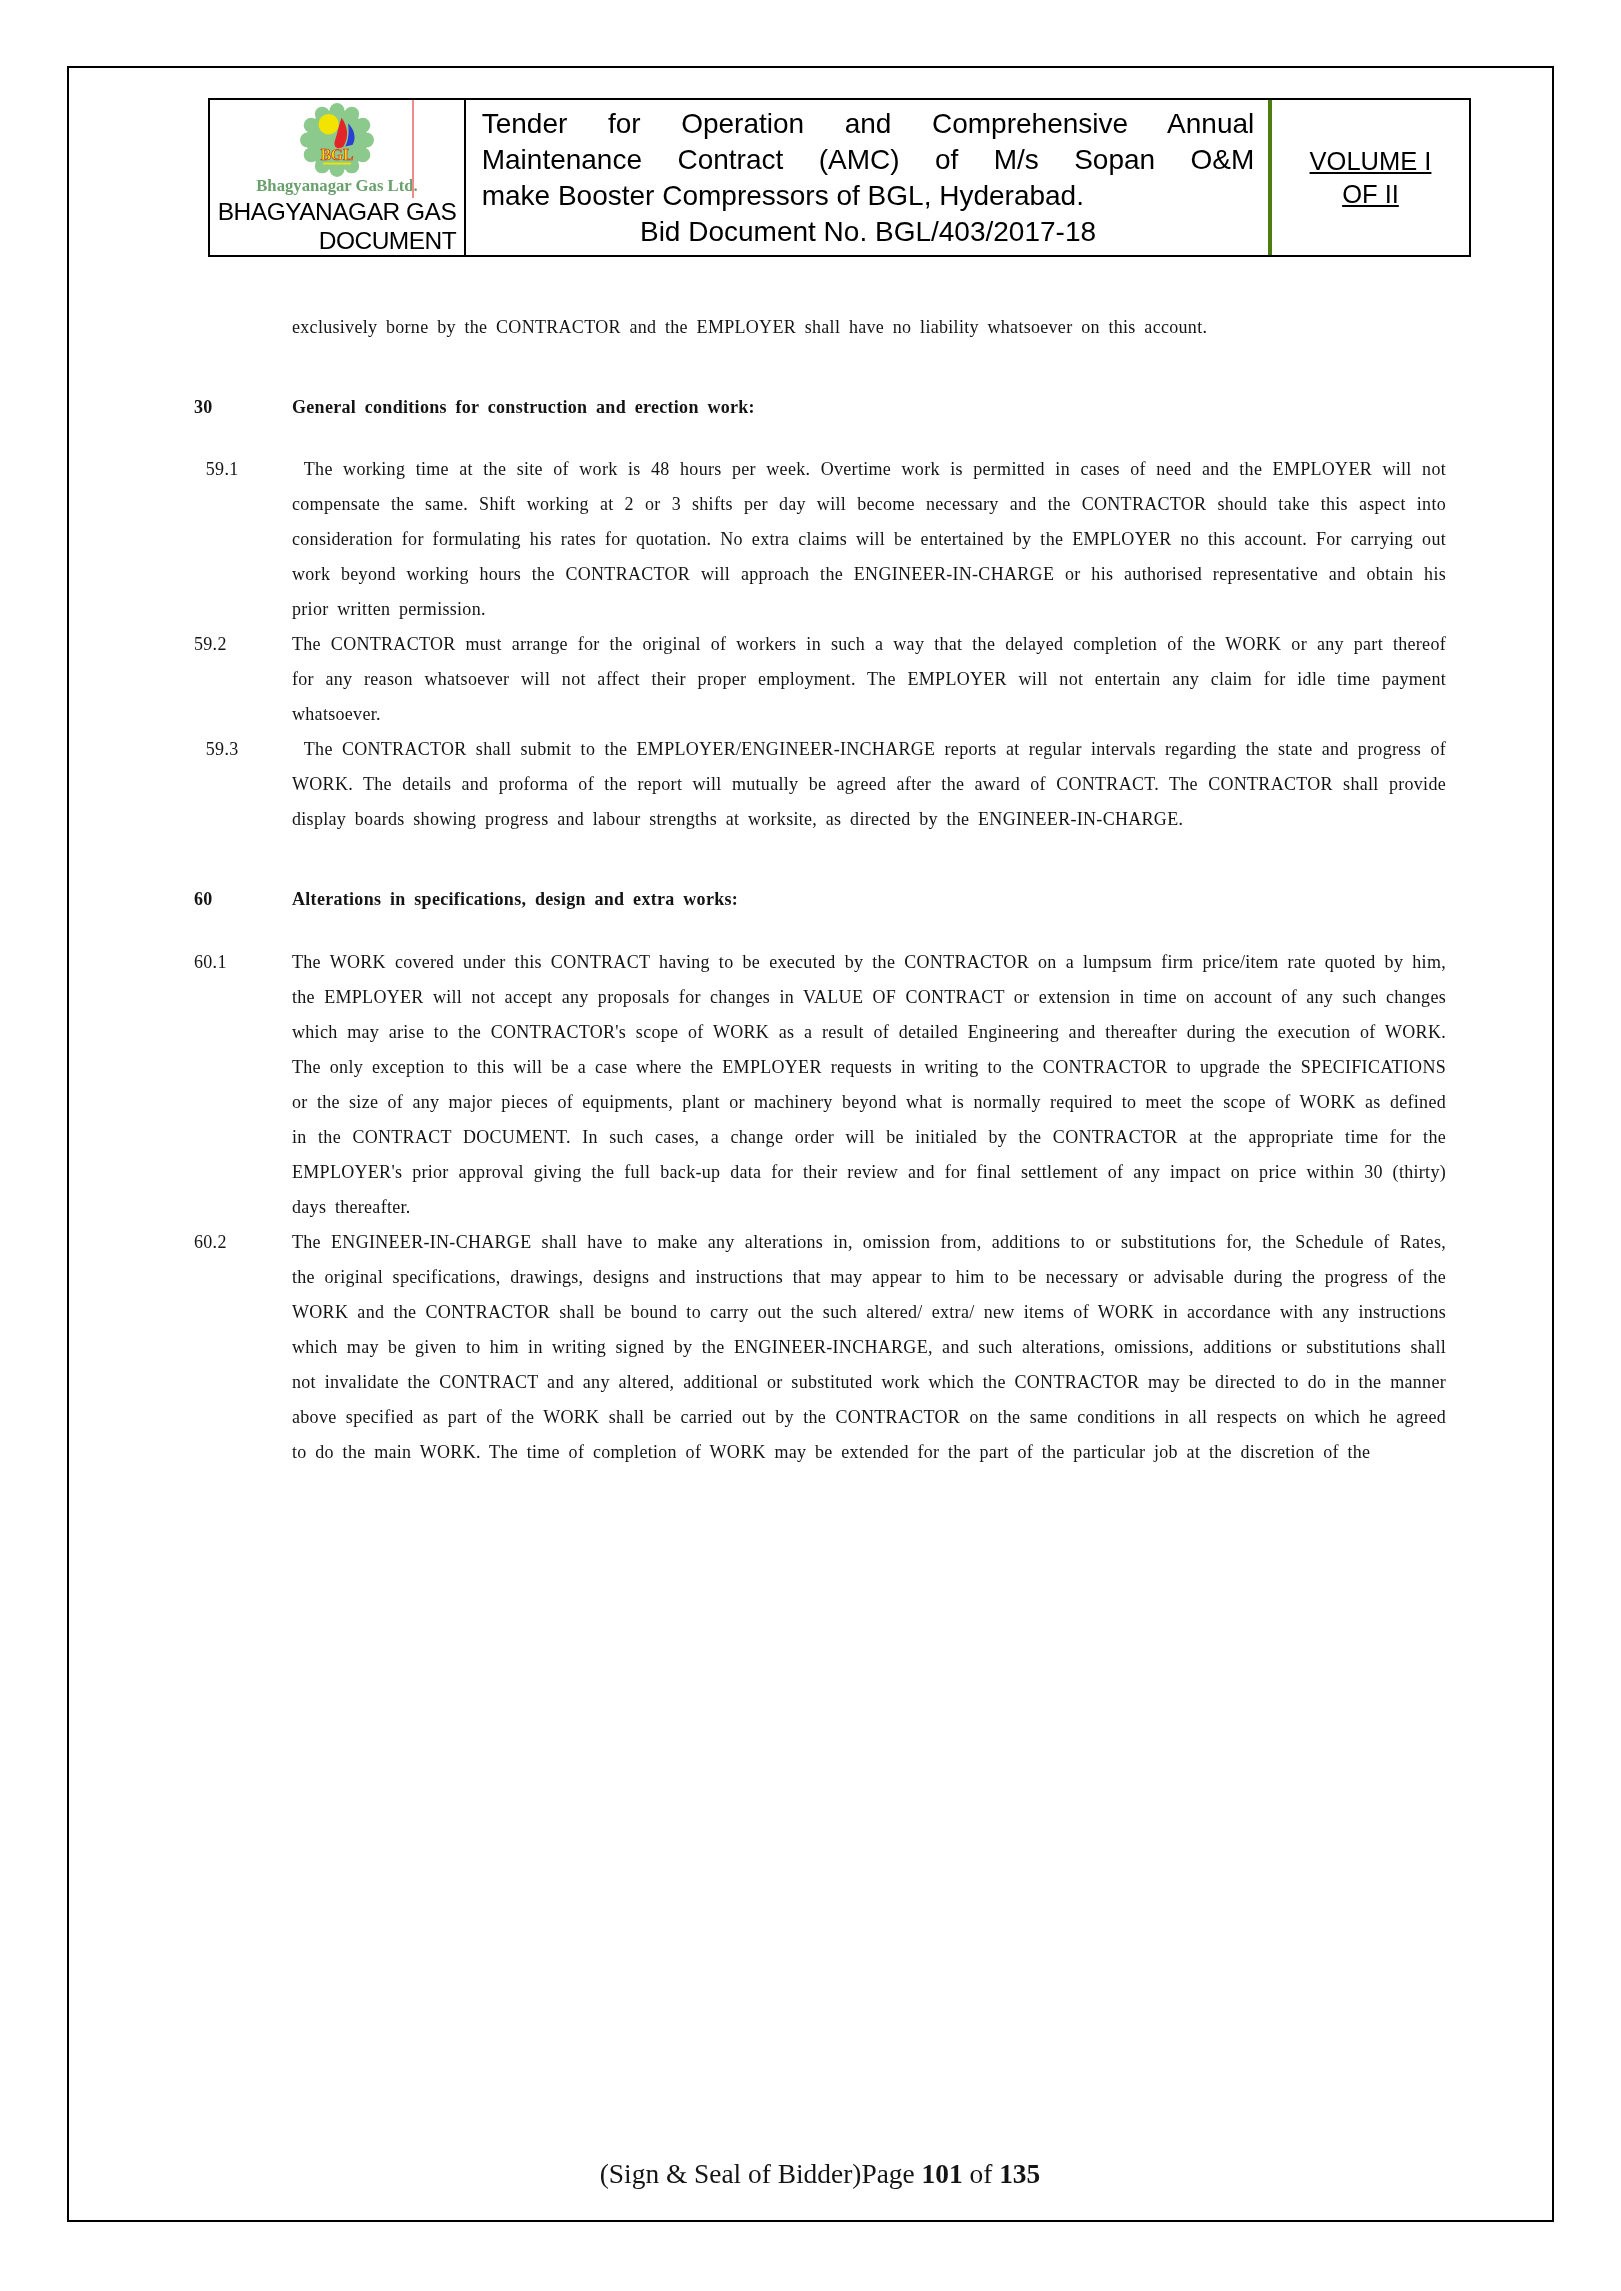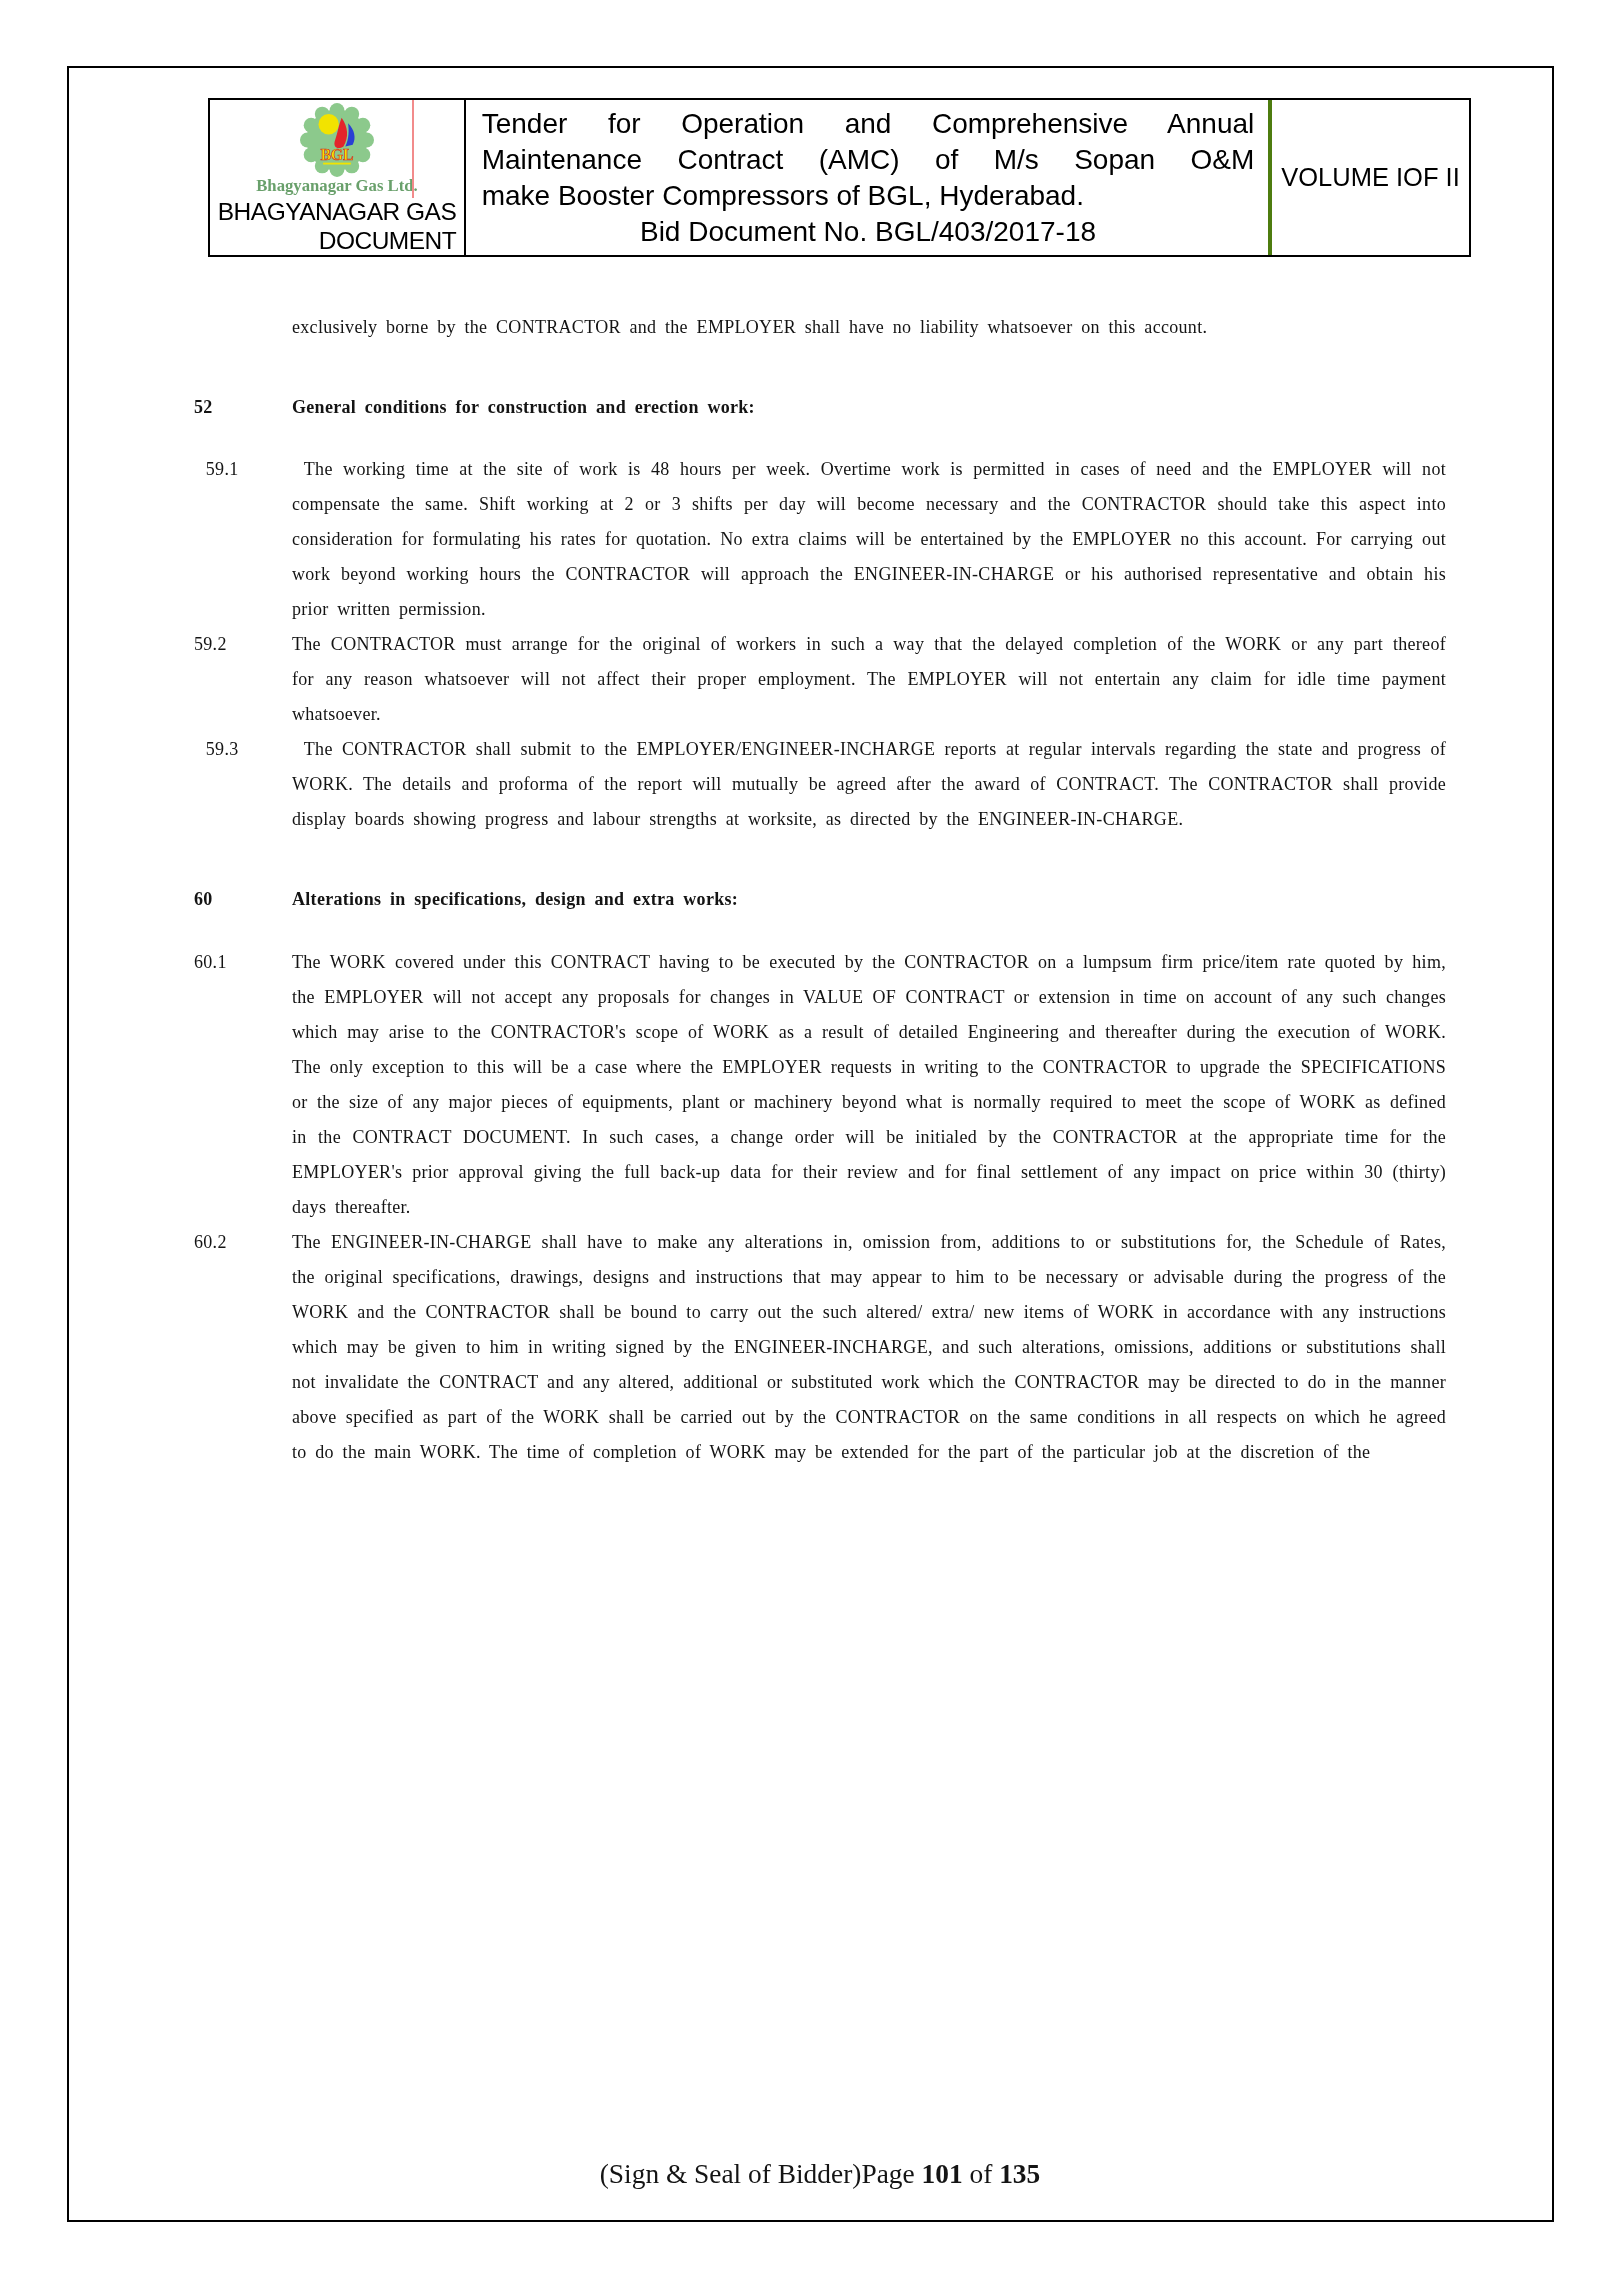--- a/index.html
+++ b/index.html
@@ -51,22 +51,22 @@
     border-left:2px solid #000; border-right:4px solid #4d7c0f;
     box-sizing:border-box;
     padding:5.9px 13.7px 0 15.7px;
     font-size:28px; line-height:36px; color:#000;
   }
   .title-line-justify { text-align:justify; text-align-last:justify; }
   .title-line-left { text-align:left; }
   .title-line-center { text-align:center; }
   .volume-cell {
     flex:1;
-    display:flex; flex-direction:row; align-items:center; justify-content:center;
-    font-size:25.5px; line-height:33px; color:#000; text-align:center;
+    display:flex; flex-direction:column; align-items:center; justify-content:center;
+    font-size:25.5px; line-height:33px; color:#000; text-align:center;text-decoration:underline;
   }
   
   .content {
     position:absolute; left:194px; top:310px;
     width:1252px;
     font-size:18px; line-height:35px;
     text-align:justify;
     word-spacing:3.9px; letter-spacing:0.3px;
   }
   .intro-para { margin-left:98px; }
@@ -138,21 +138,21 @@
     <div>OF II</div>
   </div>
 
 </div>
 
 <div class="content">
 
   <div class="intro-para">exclusively borne by the CONTRACTOR and the EMPLOYER shall have no liability whatsoever on this account.</div>
 
   <div class="sec-heading">
-    <span class="num">52</span>
+    <span class="num">30</span>
     <span>General conditions for construction and erection work:</span>
   </div>
 
   <div class="clause indent-first">
     <span class="num">59.1</span><span>The working time at the site of work is 48 hours per week. Overtime work is permitted in cases of need and the EMPLOYER will not compensate the same. Shift working at 2 or 3 shifts per day will become necessary and the CONTRACTOR should take this aspect into consideration for formulating his rates for quotation. No extra claims will be entertained by the EMPLOYER no this account. For carrying out work beyond working hours the CONTRACTOR will approach the ENGINEER-IN-CHARGE or his authorised representative and obtain his prior written permission.</span>
   </div>
 
   <div class="clause">
     <span class="num">59.2</span><span>The CONTRACTOR must arrange for the original of workers in such a way that the delayed completion of the WORK or any part thereof for any reason whatsoever will not affect their proper employment. The EMPLOYER will not entertain any claim for idle time payment whatsoever.</span>
   </div>

